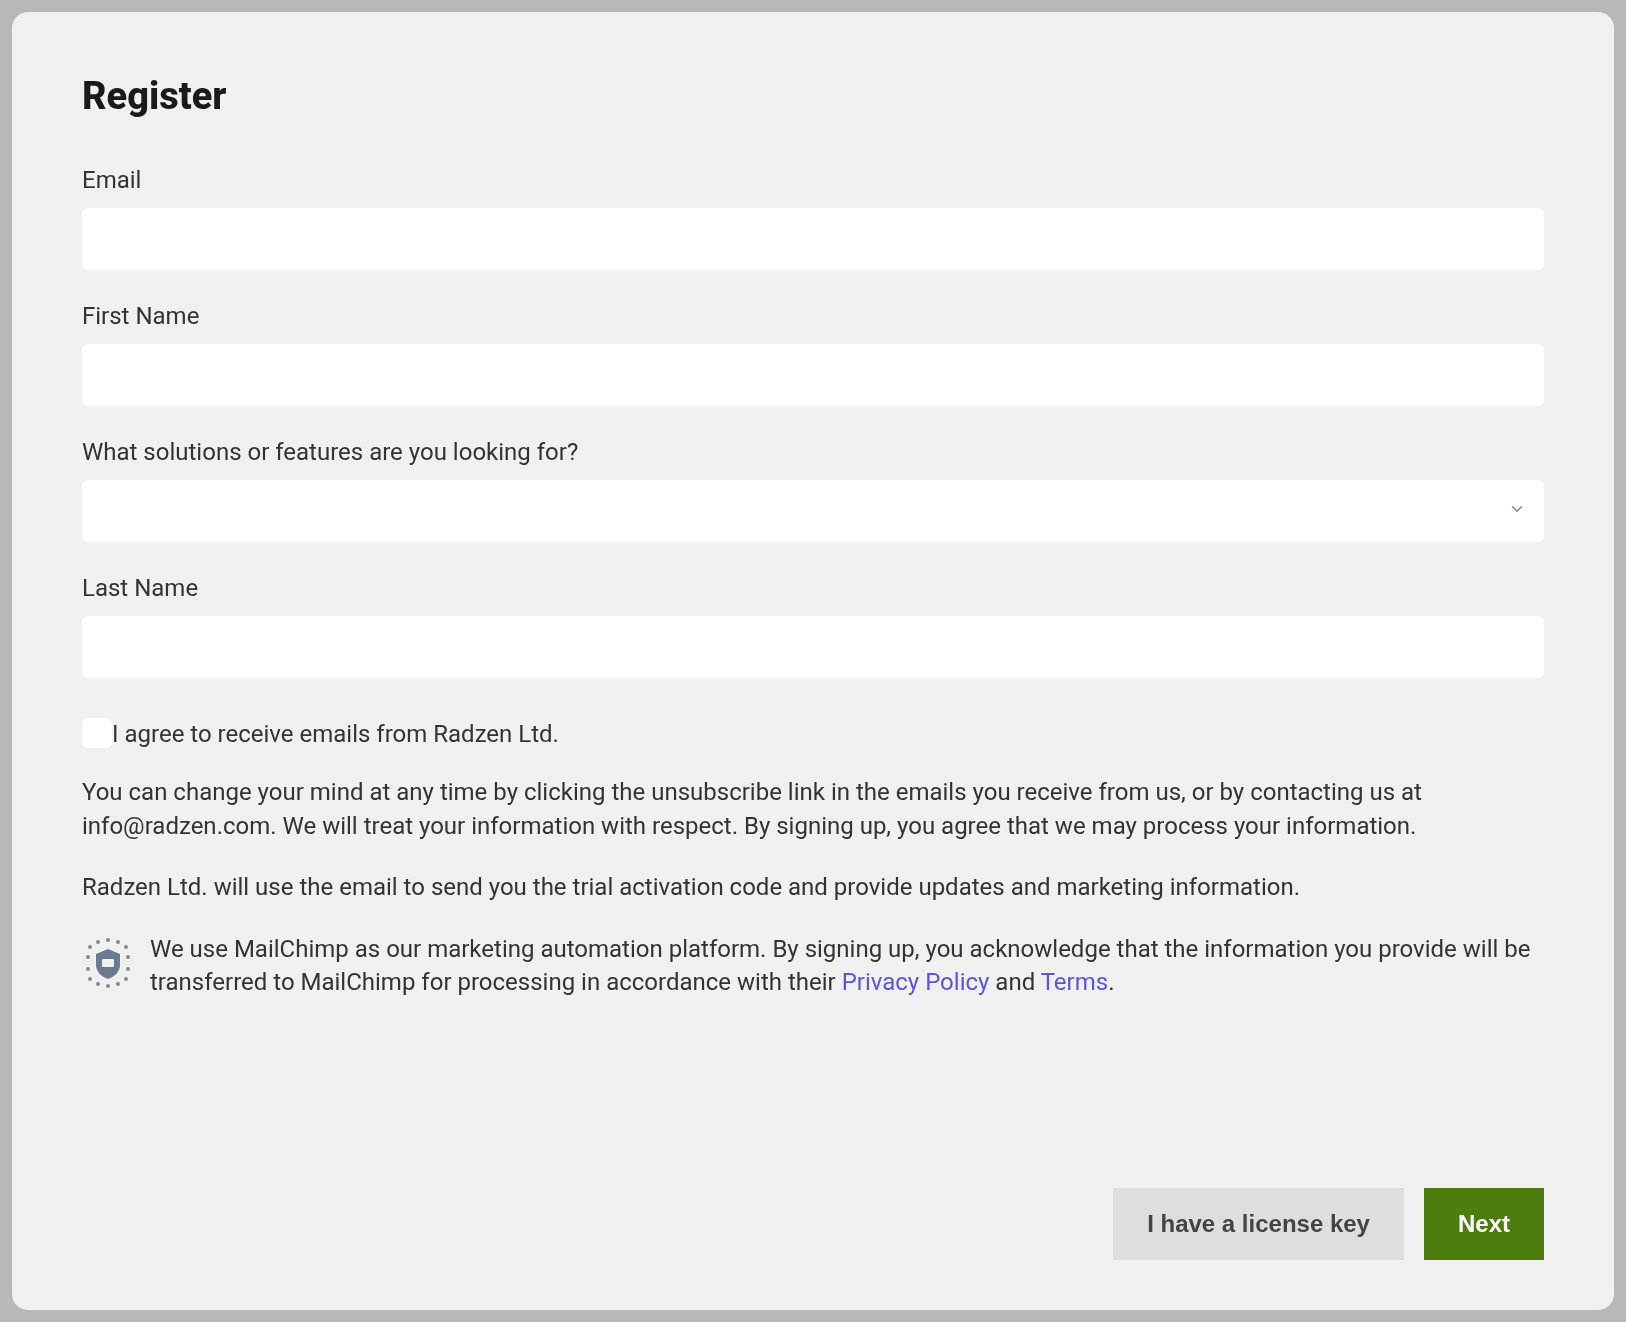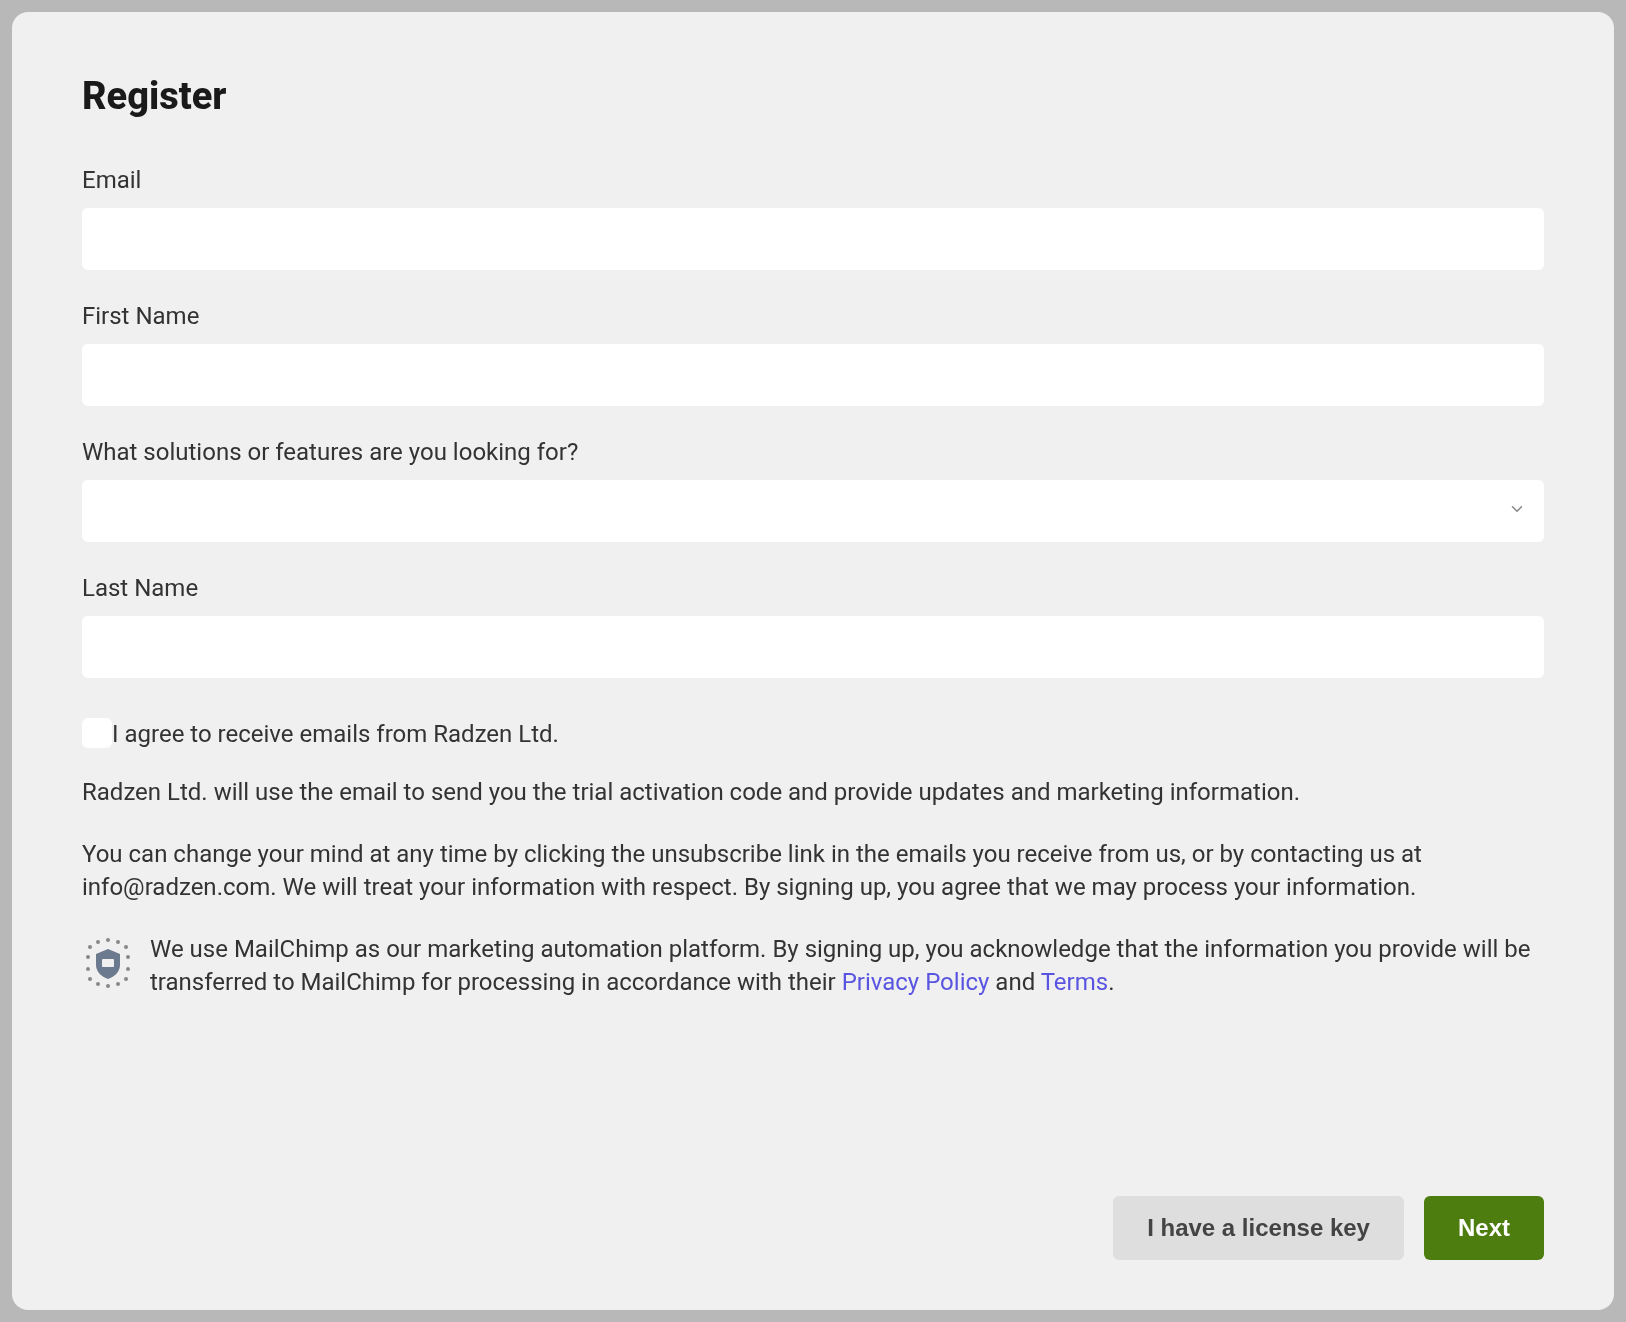--- a/index.html
+++ b/index.html
@@ -117,24 +117,24 @@
     }
     .spacer {
       flex: 1;
     }
     .button-row {
       display: flex;
       justify-content: flex-end;
       gap: 20px;
     }
     .btn {
-      height: 64px;
+      height: 72px;
       padding: 0 34px;
       border: none;
-      border-radius: 6px;
+      border-radius: 0;
       font-size: 24px;
       font-weight: 600;
       cursor: pointer;
       display: flex;
       align-items: center;
       justify-content: center;
     }
     .btn-secondary {
       background: #dedede;
       color: #444;
@@ -174,23 +174,23 @@
   <div class="form-field">
     <label class="field-label">Last Name</label>
     <input type="text" class="text-input" value="" style="">
   </div>
 
   <div class="checkbox-row">
     <div class="checkbox"></div>
     <span class="checkbox-label">I agree to receive emails from Radzen Ltd.</span>
   </div>
 
+  <p class="info-text">You can change your mind at any time by clicking the unsubscribe link in the emails you receive from us, or by contacting us at info@radzen.com. We will treat your information with respect. By signing up, you agree that we may process your information.</p>
+
   <p class="info-text">Radzen Ltd. will use the email to send you the trial activation code and provide updates and marketing information.</p>
-
-  <p class="info-text">You can change your mind at any time by clicking the unsubscribe link in the emails you receive from us, or by contacting us at info@radzen.com. We will treat your information with respect. By signing up, you agree that we may process your information.</p>
 
   <div class="mailchimp-row">
     <div class="mailchimp-icon">
       <svg width="52" height="52" viewBox="0 0 52 52">
         <circle cx="8" cy="10" r="2" fill="#888"></circle>
         <circle cx="16" cy="5" r="2" fill="#888"></circle>
         <circle cx="26" cy="3" r="2" fill="#888"></circle>
         <circle cx="36" cy="5" r="2" fill="#888"></circle>
         <circle cx="44" cy="10" r="2" fill="#888"></circle>
         <circle cx="46" cy="20" r="2" fill="#888"></circle>

